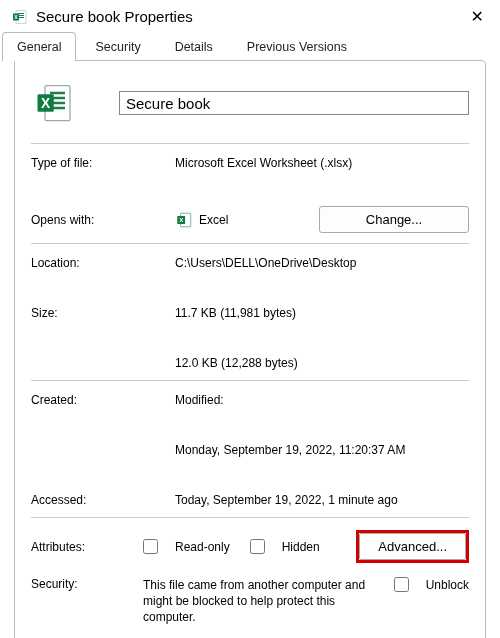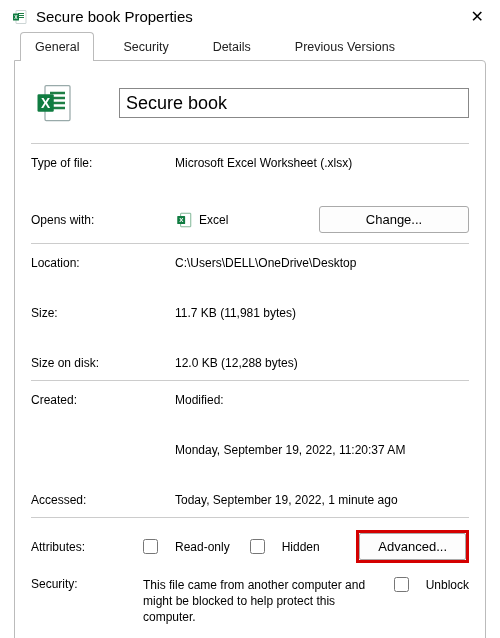--- a/index.html
+++ b/index.html
@@ -21,22 +21,22 @@
   }
   .titlebar .title { flex: 1; font-size: 15px; }
   .titlebar .close {
     font-size: 16px;
     padding: 0 6px;
     cursor: pointer;
     line-height: 1;
   }
   .tabs {
     display: flex;
-    padding: 0 20px;
-    gap: 14px;
+    padding: 0 2px;
+    gap: 4px;
     align-items: flex-end;
     border-bottom: 1px solid transparent;
   }
   .tab {
     padding: 7px 14px 7px 14px;
     font-size: 12.5px;
     border: 1px solid transparent;
     border-bottom: none;
     border-radius: 4px 4px 0 0;
     cursor: pointer;
@@ -66,23 +66,23 @@
   .top-row { align-items: center; margin-bottom: 16px; }
   .big-icon-wrap {
     width: 48px; height: 48px;
     display: flex; align-items: center; justify-content: center;
     margin-right: 40px;
   }
   .filename-input {
     flex: 1;
     border: 1px solid #888;
     padding: 4px 6px;
-    font-size: 18px;
+    font-size: 15px;
     font-family: inherit;
-    height: 30px;
+    height: 24px;
   }
   .hr {
     border: none;
     border-top: 1px solid #ccc;
     margin: 10px 0 12px 0;
   }
   .kv {
     display: grid;
     grid-template-columns: 108px 1fr auto;
     align-items: center;
@@ -202,21 +202,20 @@
 
   <hr class="hr">
 
   <div class="kv">
     <div class="label">Location:</div>
     <div class="val" style="grid-column: 2 / span 2;">C:\Users\DELL\OneDrive\Desktop</div>
 
     <div class="label">Size:</div>
     <div class="val" style="grid-column: 2 / span 2;">11.7 KB (11,981 bytes)</div>
 
-    <div class="label">Size on disk:</div>
     <div class="val" style="grid-column: 2 / span 2;">12.0 KB (12,288 bytes)</div>
   </div>
 
   <hr class="hr">
 
   <div class="kv">
     <div class="label">Created:</div>
 
     <div class="label">Modified:</div>
     <div class="val" style="grid-column: 2 / span 2;">Monday, September 19, 2022, 11:20:37 AM</div>

